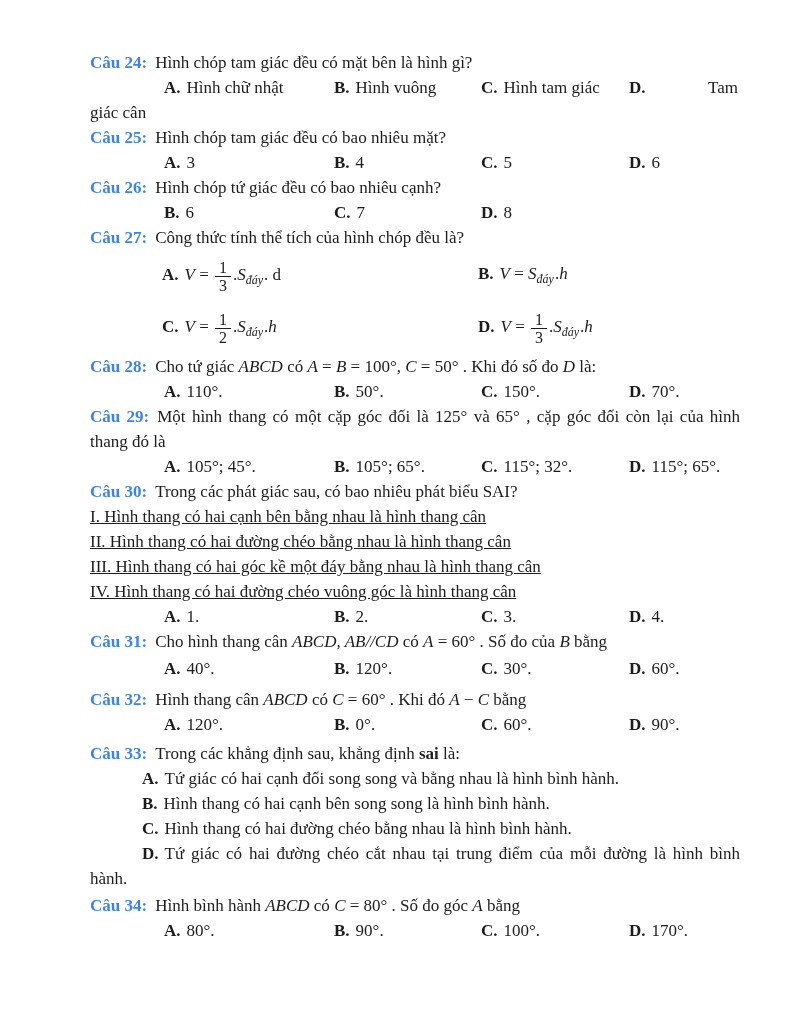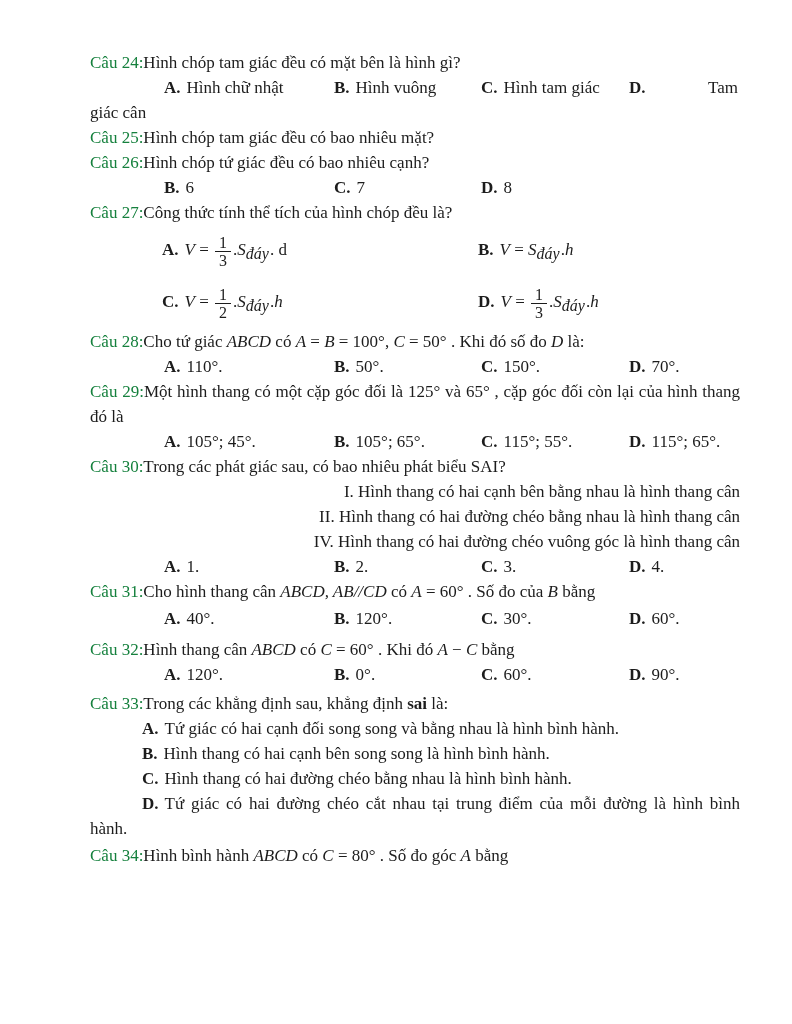--- a/index.html
+++ b/index.html
@@ -6,37 +6,37 @@
   .page{
     width:792px;height:1024px;box-sizing:border-box;
     background:#ffffff;
     padding:50px 52px 0 90px;
     font-family:"Liberation Serif","DejaVu Serif",serif;
     font-size:17px;line-height:25px;color:#1c1c1c;
     overflow:hidden;
   }
   p{margin:0;}
   .qline{text-align:justify;}
-  .qlabel{color:#15803d;font-weight:400;margin-right:0;}
+  .qlabel{color:#3b82f6;font-weight:700;margin-right:8px;}
   .olabel{font-weight:700;margin-right:6px;}
   .it{font-style:italic;}
   .bd{font-weight:700;}
-  .sb{font-size:16px;font-style:italic;vertical-align:-4px;margin-right:1px;}
+  .sb{font-size:12px;font-style:italic;vertical-align:-4px;margin-right:1px;}
   
   .opts{display:grid;grid-template-columns:170px 147px 148px auto;margin-left:74px;}
   .opt{white-space:nowrap;}
   .opt-split{display:flex;justify-content:space-between;padding-right:2px;}
   
   .frows{margin-left:72px;}
   .frow{display:grid;grid-template-columns:316px auto;align-items:center;height:52px;}
   .frac{display:inline-block;text-align:center;vertical-align:middle;margin:0 2px;}
   .frac .num{display:block;line-height:17px;font-size:16px;padding:0 4px;border-bottom:1px solid #1c1c1c;}
   .frac .den{display:block;line-height:17px;font-size:16px;padding:0 4px;}
   .cont{text-align:left;}
-  .stmt{text-align:right;}
+  .stmt{text-align:left;text-decoration:underline;}
   .optline{text-indent:52px;text-align:justify;}
   .mt6{margin-top:6px;}
   .mt4{margin-top:4px;}
   .mt2{margin-top:2px;}
 </style>
 </head>
 <body>
 
 <div class="page">
 
@@ -49,20 +49,26 @@
       <span class="opt opt-split">
           <span class="olabel">D.</span>
           <span>Tam</span>
         </span>
     </div>
     <p class="cont">giác cân</p>
   </div>
 
   <div>
     <p class="qline"><span class="qlabel">Câu 25:</span><span><span>Hình chóp tam giác đều có bao nhiêu mặt?</span></span></p>
+    <div class="opts">
+      <span class="opt"><span class="olabel">A.</span><span>3</span></span>
+      <span class="opt"><span class="olabel">B.</span><span>4</span></span>
+      <span class="opt"><span class="olabel">C.</span><span>5</span></span>
+      <span class="opt"><span class="olabel">D.</span><span>6</span></span>
+    </div>
   </div>
 
   <div>
     <p class="qline"><span class="qlabel">Câu 26:</span><span><span>Hình chóp tứ giác đều có bao nhiêu cạnh?</span></span></p>
     <div class="opts">
       <span class="opt"><span class="olabel">B.</span><span>6</span></span>
       <span class="opt"><span class="olabel">C.</span><span>7</span></span>
       <span class="opt"><span class="olabel">D.</span><span>8</span></span>
     </div>
   </div>
@@ -89,29 +95,30 @@
       <span class="opt"><span class="olabel">C.</span><span>150°.</span></span>
       <span class="opt"><span class="olabel">D.</span><span>70°.</span></span>
     </div>
   </div>
 
   <div>
     <p class="qline"><span class="qlabel">Câu 29:</span><span><span>Một hình thang có một cặp góc đối là 125° và 65° , cặp góc đối còn lại của hình thang đó là</span></span></p>
     <div class="opts">
       <span class="opt"><span class="olabel">A.</span><span>105°; 45°.</span></span>
       <span class="opt"><span class="olabel">B.</span><span>105°; 65°.</span></span>
-      <span class="opt"><span class="olabel">C.</span><span>115°; 55°.</span></span>
+      <span class="opt"><span class="olabel">C.</span><span>115°; 32°.</span></span>
       <span class="opt"><span class="olabel">D.</span><span>115°; 65°.</span></span>
     </div>
   </div>
 
   <div>
     <p class="qline"><span class="qlabel">Câu 30:</span><span><span>Trong các phát giác sau, có bao nhiêu phát biểu SAI?</span></span></p>
     <p class="stmt">I. Hình thang có hai cạnh bên bằng nhau là hình thang cân</p>
     <p class="stmt">II. Hình thang có hai đường chéo bằng nhau là hình thang cân</p>
+    <p class="stmt">III. Hình thang có hai góc kề một đáy bằng nhau là hình thang cân</p>
     <p class="stmt">IV. Hình thang có hai đường chéo vuông góc là hình thang cân</p>
     <div class="opts">
       <span class="opt"><span class="olabel">A.</span><span>1.</span></span>
       <span class="opt"><span class="olabel">B.</span><span>2.</span></span>
       <span class="opt"><span class="olabel">C.</span><span>3.</span></span>
       <span class="opt"><span class="olabel">D.</span><span>4.</span></span>
     </div>
   </div>
 
   <div>
@@ -137,15 +144,21 @@
   <div class="mt4">
     <p class="qline"><span class="qlabel">Câu 33:</span><span><span>Trong các khẳng định sau, khẳng định </span><span class="bd">sai</span><span> là:</span></span></p>
     <p class="optline"><span class="olabel">A.</span><span>Tứ giác có hai cạnh đối song song và bằng nhau là hình bình hành.</span></p>
     <p class="optline"><span class="olabel">B.</span><span>Hình thang có hai cạnh bên song song là hình bình hành.</span></p>
     <p class="optline"><span class="olabel">C.</span><span>Hình thang có hai đường chéo bằng nhau là hình bình hành.</span></p>
     <p class="optline"><span class="olabel">D.</span><span>Tứ giác có hai đường chéo cắt nhau tại trung điểm của mỗi đường là hình bình hành.</span></p>
   </div>
 
   <div class="mt2">
     <p class="qline"><span class="qlabel">Câu 34:</span><span><span>Hình bình hành </span><span class="it">ABCD</span><span> có </span><span class="it">C</span><span> = 80° . Số đo góc </span><span class="it">A</span><span> bằng</span></span></p>
+    <div class="opts">
+      <span class="opt"><span class="olabel">A.</span><span>80°.</span></span>
+      <span class="opt"><span class="olabel">B.</span><span>90°.</span></span>
+      <span class="opt"><span class="olabel">C.</span><span>100°.</span></span>
+      <span class="opt"><span class="olabel">D.</span><span>170°.</span></span>
+    </div>
   </div>
 
 </div>
 
 </body></html>

